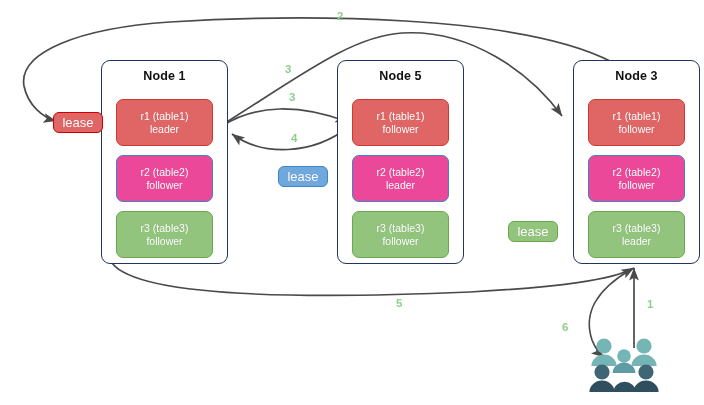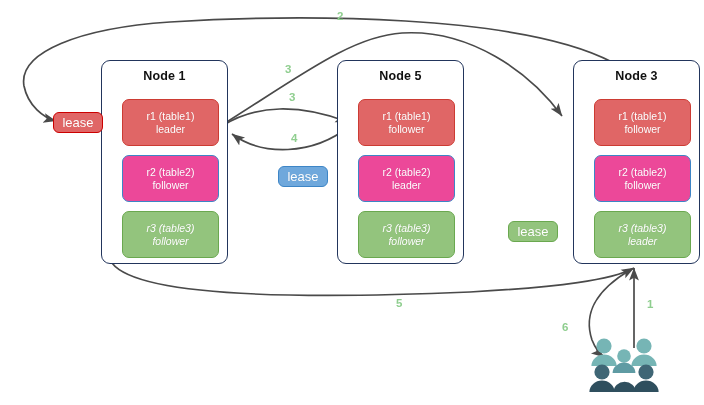--- a/index.html
+++ b/index.html
@@ -43,38 +43,38 @@
     font-size: 12.5px;
     font-weight: bold;
     color: #111111;
     letter-spacing: 0.1px;
   }
 
   
   .replica {
     position: absolute;
     box-sizing: border-box;
-    left: 20px;
+    left: 14px;
     width: 97px;
     height: 47px;
     border-radius: 7px;
     display: flex;
     flex-direction: column;
     align-items: center;
     justify-content: center;
     color: #ffffff;
     font-size: 10.5px;
     line-height: 13px;
     text-align: center;
     text-shadow: 0 0 1px rgba(0,0,0,0.12);
   }
   .replica .l1, .replica .l2 { display: block; }
   .rep-r1 { top: 38px;  background: #e06666; border: 1.3px solid #cc3b33; }
   .rep-r2 { top: 94px;  background: #ec4899; border: 1.3px solid #3d85c6; }
-  .rep-r3 { top: 150px; background: #93c47d; border: 1.3px solid #6aa84f; font-style: italic; }
+  .rep-r3 { top: 150px; background: #93c47d; border: 1.3px solid #6aa84f; }
 
   
   .lease {
     position: absolute;
     box-sizing: border-box;
     border-radius: 6px;
     display: flex;
     align-items: center;
     justify-content: center;
     color: #ffffff;

